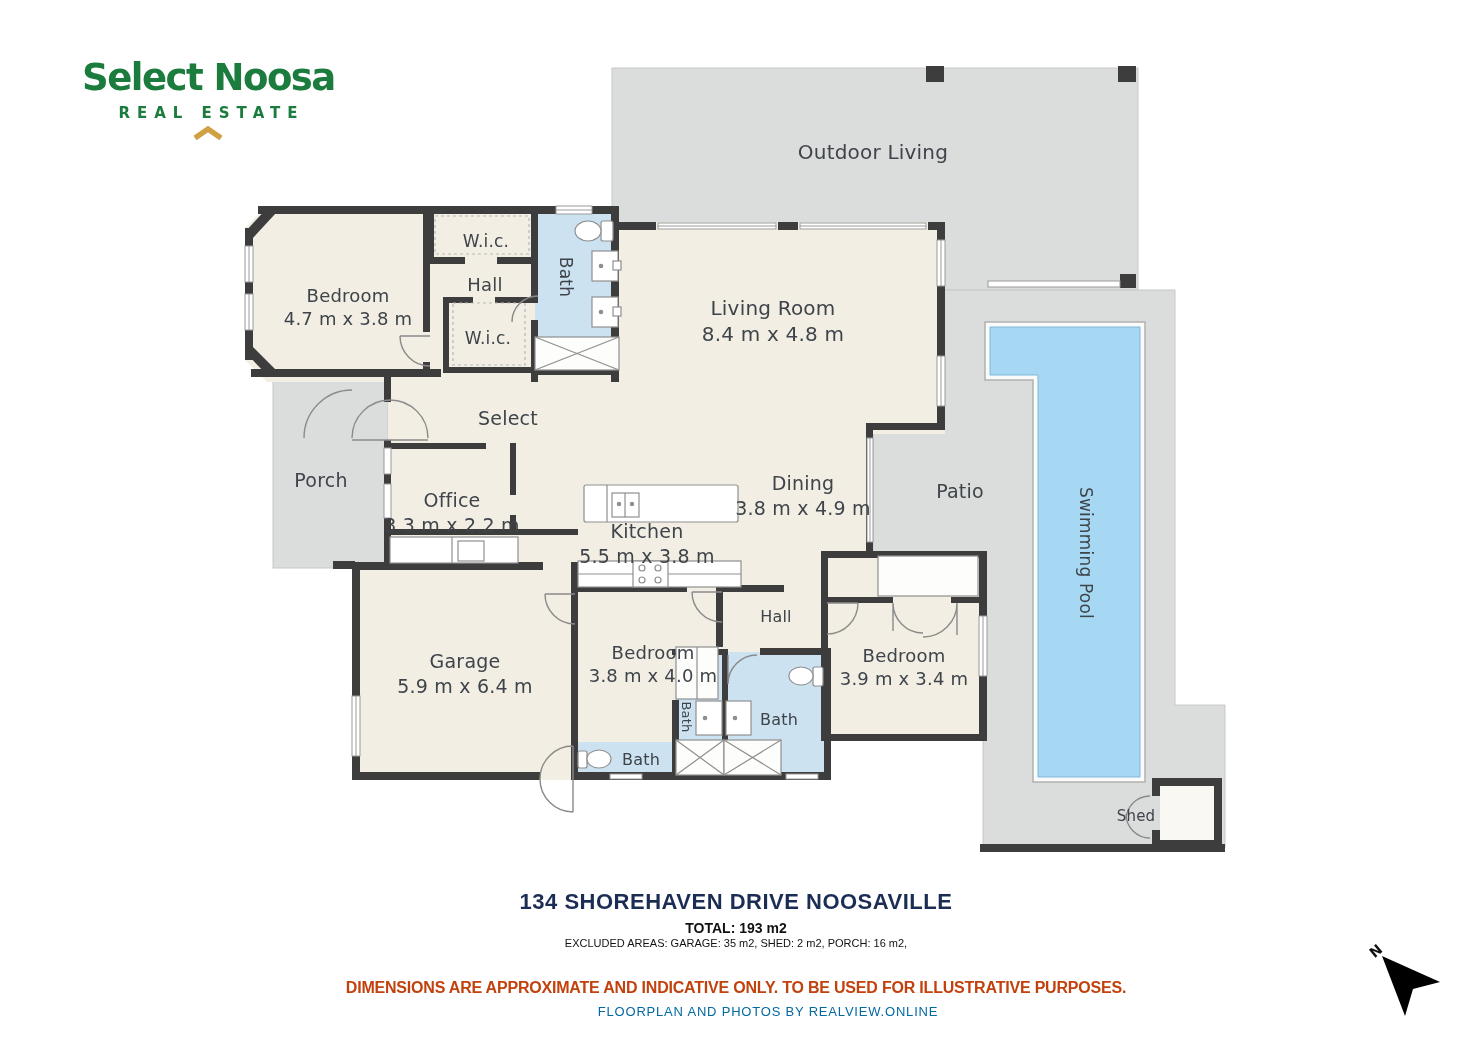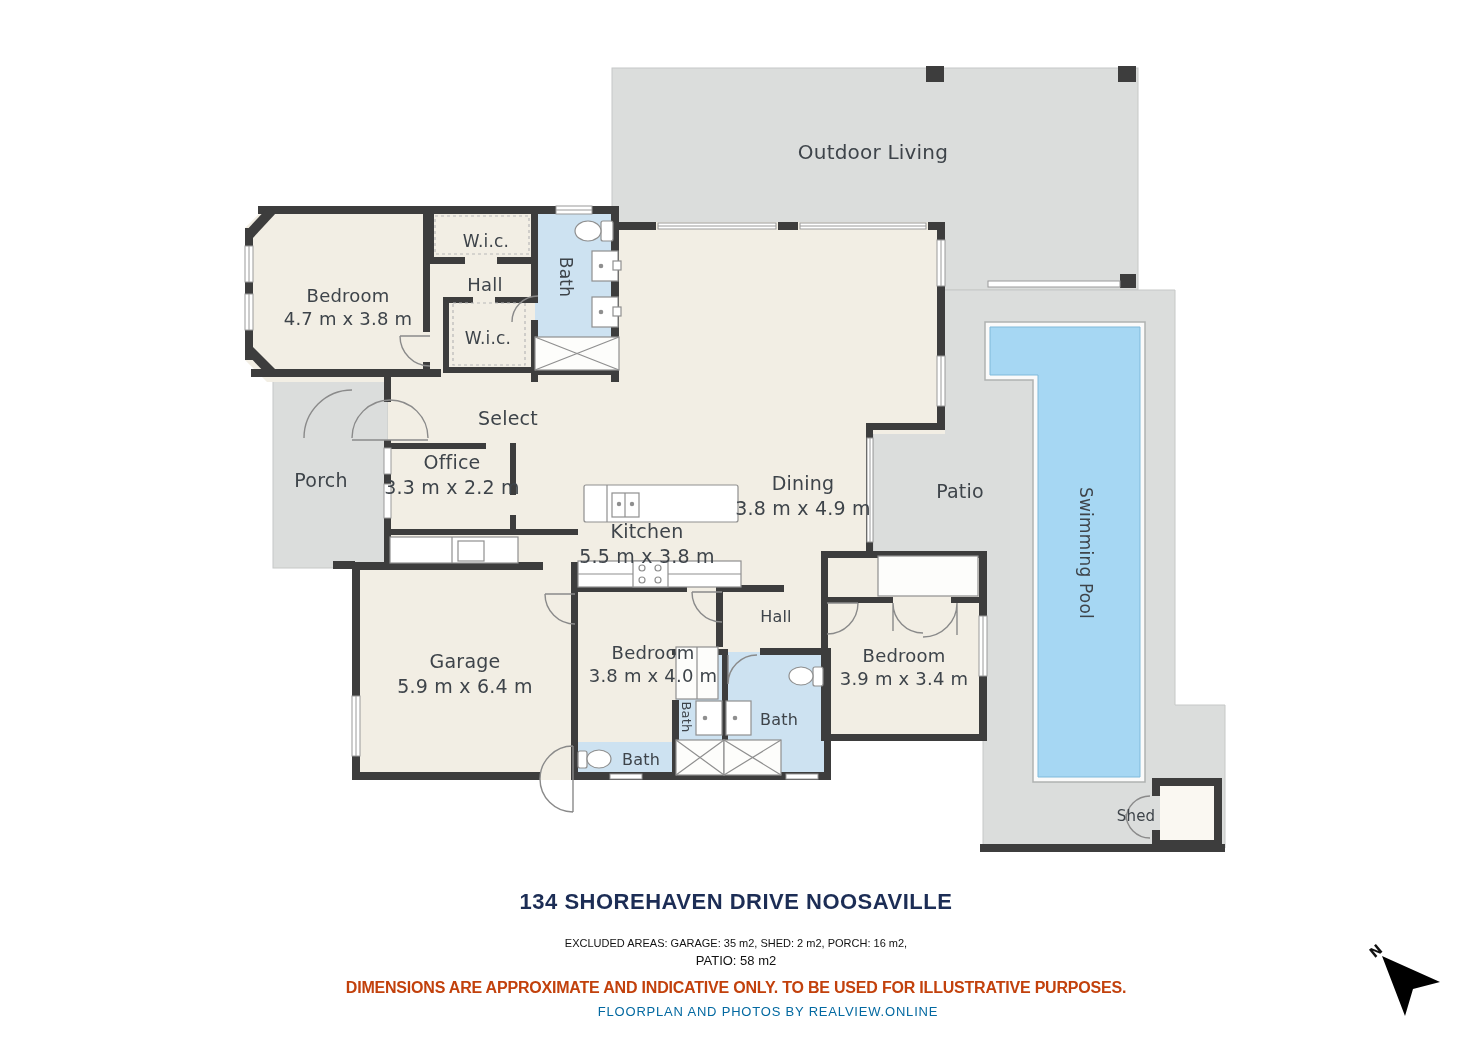--- a/index.html
+++ b/index.html
@@ -28,20 +28,29 @@
   
   .north-n{position:absolute;left:1370px;top:943px;font-size:14px;font-weight:bold;color:#111;
            transform:rotate(-40deg);}
   .north-arrow{position:absolute;left:1368px;top:948px;}
 </style>
 </head>
 <body>
 
 <div class="page">
 
+  <div class="logo">
+    <div class="logo-name">Select Noosa</div>
+    <div class="logo-sub">REAL ESTATE</div>
+    <div class="logo-chev">
+      <svg width="40" height="15" viewBox="0 0 40 15">
+        <path d="M7,13 L20,4 L33,13" stroke="#cfa144" stroke-width="5.5" fill="none"></path>
+      </svg>
+    </div>
+  </div>
 
   <svg class="plan" width="1472" height="1041" viewBox="0 0 1472 1041">
 
     <g>
       <rect x="612" y="68" width="526" height="222" fill="#dbdddc" stroke="#c6c8c7" stroke-width="1"></rect>
       <path d="M943,290 H1175 V705 H1225 V848 H983 V557 H873 V423 H943 Z" fill="#dbdddc" stroke="#c6c8c7" stroke-width="1"></path>
       <rect x="273" y="380" width="115" height="188" fill="#dbdddc" stroke="#c6c8c7" stroke-width="1"></rect>
     </g>
 
     <g fill="#f2eee4">
@@ -261,25 +270,29 @@
   <div class="lbl s18" style="left:348px;top:307px">
     <div>Bedroom</div>
     <div>4.7 m x 3.8 m</div>
   </div>
 
   <div class="lbl s17" style="left:486px;top:241px">W.i.c.</div>
   <div class="lbl s18" style="left:485px;top:285px">Hall</div>
   <div class="lbl s17 vert" style="left:566px;top:277px">Bath</div>
   <div class="lbl s17" style="left:488px;top:338px">W.i.c.</div>
 
+  <div class="lbl s20" style="left:773px;top:321px">
+    <div>Living Room</div>
+    <div>8.4 m x 4.8 m</div>
+  </div>
 
   <div class="lbl s19" style="left:508px;top:418px">Select</div>
   <div class="lbl s19" style="left:321px;top:480px">Porch</div>
 
-  <div class="lbl s19" style="left:452px;top:475px">
+  <div class="lbl s19" style="left:452px;top:513px">
     <div>Office</div>
     <div>3.3 m x 2.2 m</div>
   </div>
 
   <div class="lbl s19" style="left:647px;top:544px">
     <div>Kitchen</div>
     <div>5.5 m x 3.8 m</div>
   </div>
 
   <div class="lbl s19" style="left:803px;top:496px">
@@ -313,18 +326,18 @@
   <div class="lbl s15" style="left:1136px;top:817px">Shed</div>
 
   <div class="north-n">N</div>
   <div class="north-arrow">
     <svg width="80" height="72" viewBox="0 0 80 72">
       <polygon points="14,8 72,34 45,41 37,68" fill="#000000"></polygon>
     </svg>
   </div>
 
   <div class="f f-address">134 SHOREHAVEN DRIVE NOOSAVILLE</div>
+  <div class="f f-total">TOTAL: 193 m2</div>
   <div class="f f-ex1">EXCLUDED AREAS: GARAGE: 35 m2, SHED: 2 m2, PORCH: 16 m2,</div>
-  <div class="f f-ex2">PATIO: 58 m2</div>
   <div class="f f-disc">DIMENSIONS ARE APPROXIMATE AND INDICATIVE ONLY. TO BE USED FOR ILLUSTRATIVE PURPOSES.</div>
   <div class="f f-credit">FLOORPLAN AND PHOTOS BY REALVIEW.ONLINE</div>
 
 </div>
 
 </body></html>

